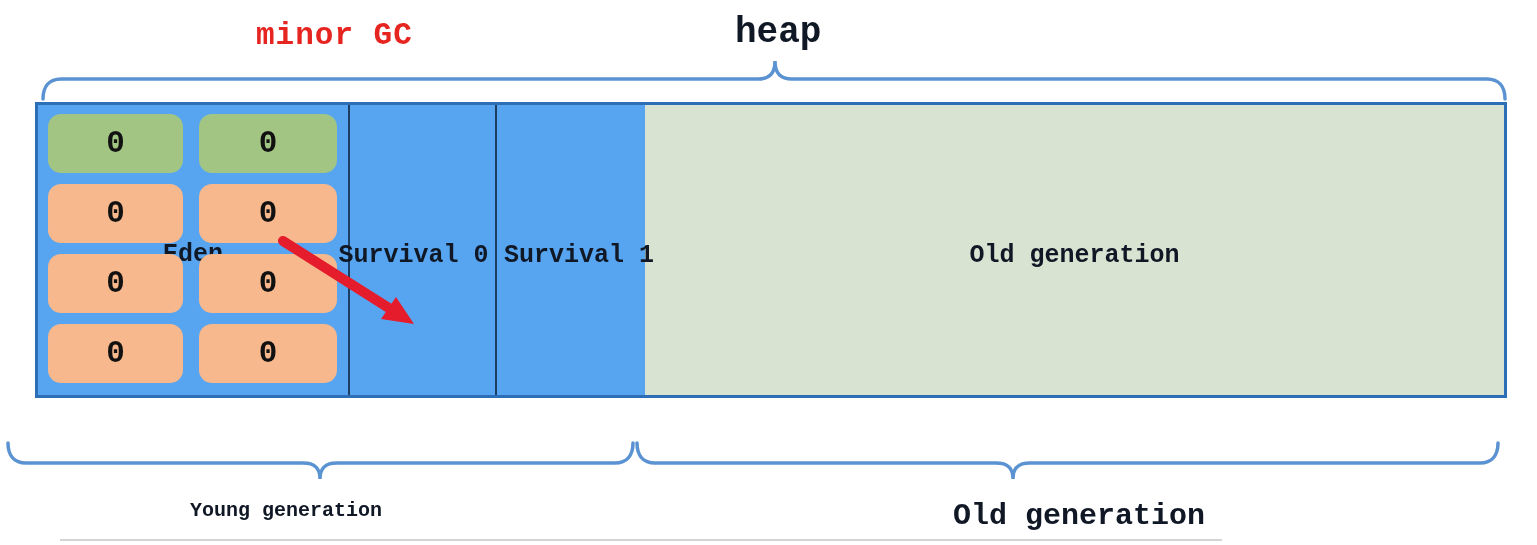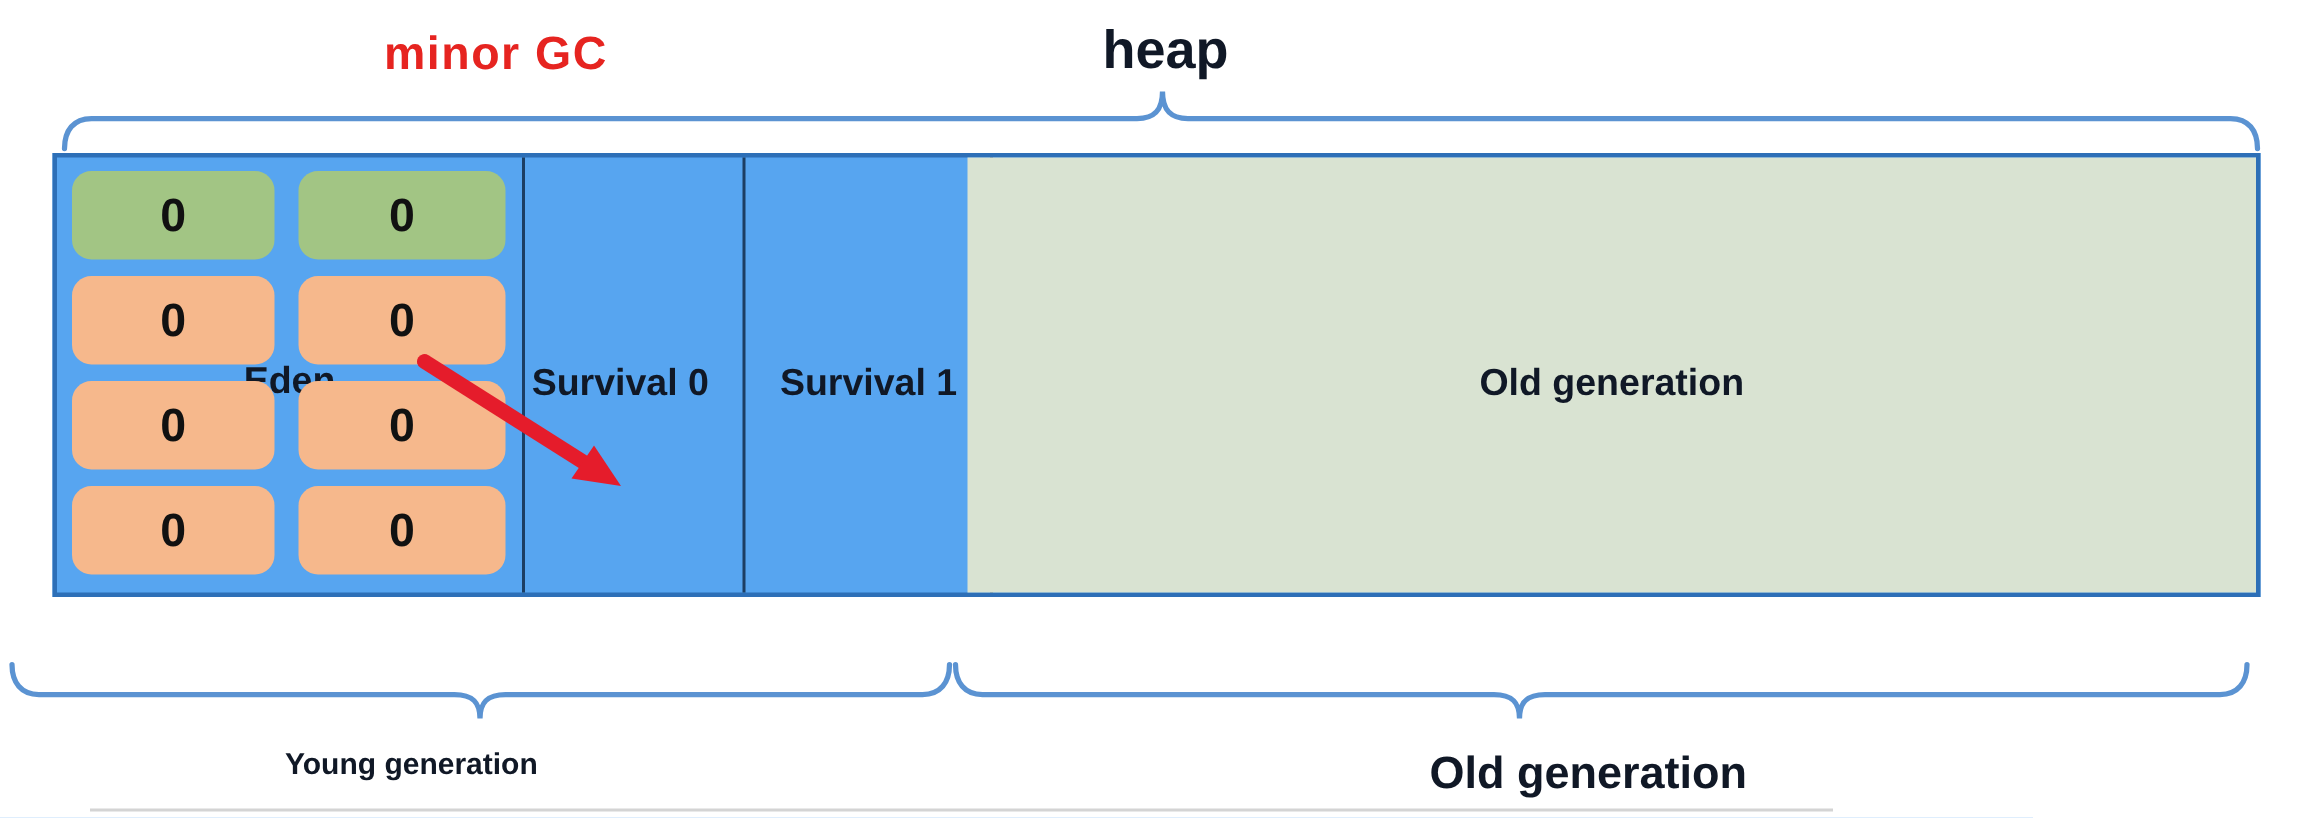--- a/index.html
+++ b/index.html
@@ -1,18 +1,18 @@
 <!DOCTYPE html>
 <html style="--c-young_bg: #57a5f0; --c-old_bg: #d9e3d2; --c-green_cell: #a2c584; --c-orange_cell: #f6b88c; --c-box_border: #2d6fb7; --c-divider: #1c3e63; --c-brace: #5b93d2; --c-label: #101826; --c-red_text: #e62420; --c-arrow: #e51c2b; --c-faint_line: #cccccc;"><head>
 <meta charset="utf-8">
 <style>
   html,body{margin:0;padding:0;background:#ffffff;}
   .canvas{
     position:relative;width:1537px;height:545px;background:#ffffff;overflow:hidden;
-    font-family:Liberation Sans, sans-serif;
+    font-family:Liberation Mono, monospace;
   }
   .lbl{position:absolute;font-weight:bold;color:var(--c-label,#101826);white-space:nowrap;}
   .minor-gc{
     left:256px;top:18px;font-size:31px;color:var(--c-red_text,#e62420);
     letter-spacing:1px;
   }
   .heap{left:735px;top:12px;font-size:36px;}
   .brace-svg{position:absolute;left:0;top:0;pointer-events:none;}
   .brace-svg path{fill:none;stroke:var(--c-brace,#5b93d2);stroke-width:3.5;stroke-linecap:round;}
   

